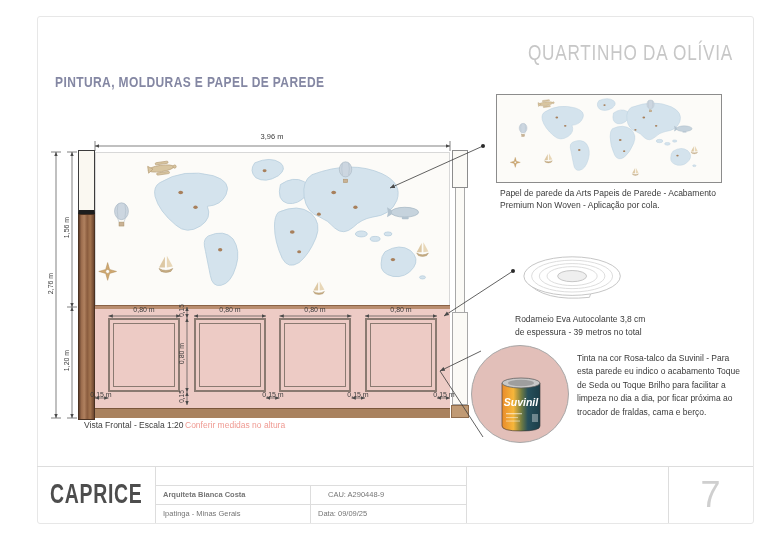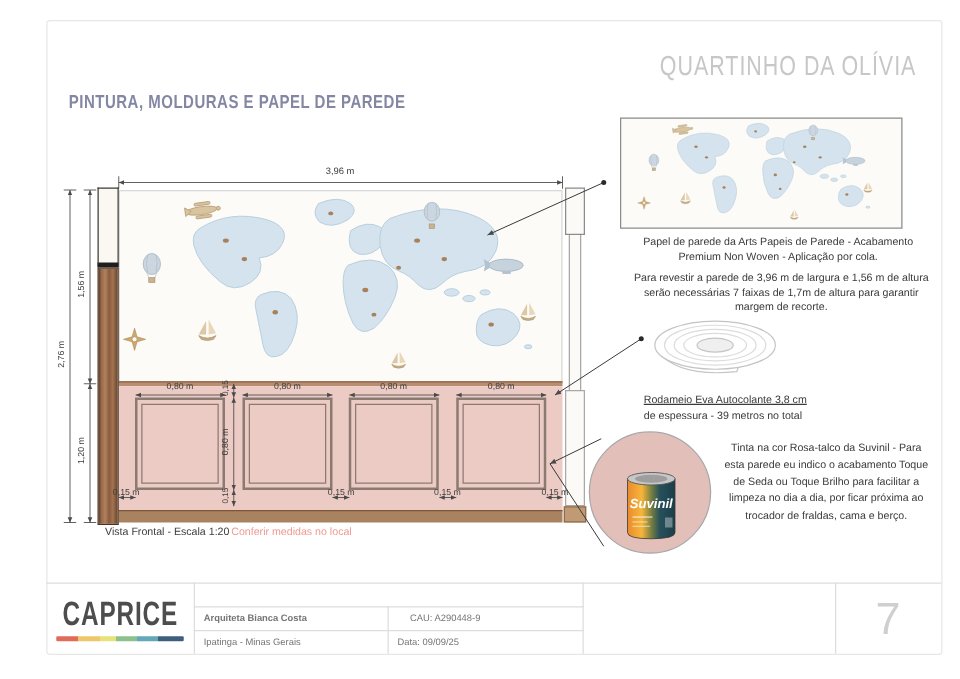--- a/index.html
+++ b/index.html
@@ -29,33 +29,33 @@
   #right-col-bot{left:452px;top:312px;width:16px;height:93px;background:#fbfaf6;border:1px solid #a8a8a8;box-sizing:border-box;}
   #right-col-base{left:451px;top:405px;width:18px;height:13px;background:#c09a74;border:1px solid #8f6c4c;box-sizing:border-box;}
   
   .dim{position:absolute;font-size:7px;color:#3d3d3d;width:40px;text-align:center;white-space:nowrap;}
   .rot{transform:rotate(-90deg);}
   #caption{left:84px;top:420px;font-size:8.5px;color:#3d3d3d;}
   #caption-note{left:185px;top:420px;font-size:8.5px;color:#ef9a92;}
   
   #thumb-box{left:496px;top:94px;width:226px;height:89px;border:1px solid #8c8c8c;background:#fcfbf8;box-sizing:border-box;}
   #thumb-box svg{width:100%;height:100%;display:block;}
-  .note{position:absolute;font-size:8.5px;line-height:1.38;color:#3a3a3a;text-align:center;}
+  .note{position:absolute;font-size:8.5px;line-height:1.38;color:#3a3a3a;}
   #wallpaper-caption{left:500px;top:188px;width:245px;}
   #wallpaper-note{left:500px;top:217px;width:250px;}
   #roll-wrap{left:512px;top:252px;width:126px;height:54px;}
-  #rodameio-1{left:515px;top:314px;font-size:8.5px;text-decoration:underline;}
+  #rodameio-1{left:515px;top:314px;font-size:8.5px;}
   #rodameio-2{left:515px;top:327px;font-size:8.5px;}
   #paint-circle{left:471px;top:345px;width:98px;height:98px;border-radius:50%;background:#e2bfb9;
                 border:1px solid #a8a8a8;box-sizing:border-box;overflow:hidden;}
   #paint-can{position:absolute;left:26px;top:28px;width:46px;height:60px;}
   #paint-note{left:577px;top:352px;width:168px;font-size:8.5px;line-height:1.58;}
   
   .fline{position:absolute;background:#ddd;}
-  #footer-logo{left:37px;top:466px;width:118px;height:57px;display:flex;flex-direction:column;align-items:center;justify-content:center;}
+  #footer-logo{left:37px;top:466px;width:118px;height:57px;display:flex;align-items:center;justify-content:center;}
   #footer-logo .brand{font-size:27px;font-weight:600;color:#4d4d4d;letter-spacing:1px;transform:scaleX(.72);white-space:nowrap;}
   #footer-logo .bar{width:102px;height:4px;margin-top:2px;border-radius:1px;
      background:linear-gradient(90deg,#e26a5a 0 17%,#eec76b 17% 34%,#e7e27a 34% 47%,#8cc08c 47% 63%,#62a8b8 63% 80%,#3f5e7e 80% 100%);}
   .ftext{position:absolute;font-size:7.5px;color:#757575;line-height:19px;height:19px;white-space:nowrap;}
   #recommendation{left:473px;top:470px;width:190px;font-size:7.5px;line-height:1.4;color:#ef9a92;}
   #page-number{left:668px;top:466px;width:85px;height:57px;display:flex;align-items:center;justify-content:center;
                font-size:36px;font-weight:300;color:#cfcfcf;}
   svg.anno{position:absolute;left:0;top:0;pointer-events:none;}
 </style>
 </head>
@@ -220,29 +220,28 @@
   <span class="dim" style="left:381px;top:306px;">0,80 m</span>
   <span class="dim rot" style="left:161px;top:307px;font-size:6.5px;">0,15</span>
   <span class="dim rot" style="left:161px;top:350px;">0,80 m</span>
   <span class="dim rot" style="left:161px;top:393px;font-size:6.5px;">0,15</span>
   <span class="dim" style="left:81px;top:391px;">0,15 m</span>
   <span class="dim" style="left:253px;top:391px;">0,15 m</span>
   <span class="dim" style="left:338px;top:391px;">0,15 m</span>
   <span class="dim" style="left:424px;top:391px;">0,15 m</span>
 
   <div id="caption" class="abs">Vista Frontal - Escala 1:20</div>
-  <div id="caption-note" class="abs">Conferir medidas no local</div>
+  <div id="caption-note" class="abs">Conferir medidas no altura</div>
 
   <div id="thumb-box" class="abs">
     <svg>
         <use href="#worldmap"></use>
       </svg>
   </div>
   <div id="wallpaper-caption" class="note">Papel de parede da Arts Papeis de Parede - Acabamento Premium Non Woven - Aplicação por cola.</div>
-  <div id="wallpaper-note" class="note">Para revestir a parede de 3,96 m de largura e 1,56 m de altura serão necessárias 7 faixas de 1,7m de altura para garantir margem de recorte.</div>
 
   <div id="roll-wrap" class="abs">
     <svg width="126" height="54" viewBox="0 0 130 56">
       <path d="M14,30 Q32,52 80,47 L82,41 Q42,46 22,25 z" fill="#fff" stroke="#c4c4c4" stroke-width="1"></path>
       <ellipse cx="62" cy="25" rx="50" ry="20" fill="#fff" stroke="#c4c4c4" stroke-width="1"></ellipse>
       <ellipse cx="62" cy="25" rx="42" ry="16.5" fill="none" stroke="#dcdcdc" stroke-width="1"></ellipse>
       <ellipse cx="62" cy="25" rx="34" ry="13" fill="none" stroke="#dcdcdc" stroke-width="1"></ellipse>
       <ellipse cx="62" cy="25" rx="26" ry="9.8" fill="none" stroke="#dcdcdc" stroke-width="1"></ellipse>
       <ellipse cx="62" cy="25" rx="15" ry="5.8" fill="#efefef" stroke="#c4c4c4" stroke-width="1"></ellipse>
     </svg>

